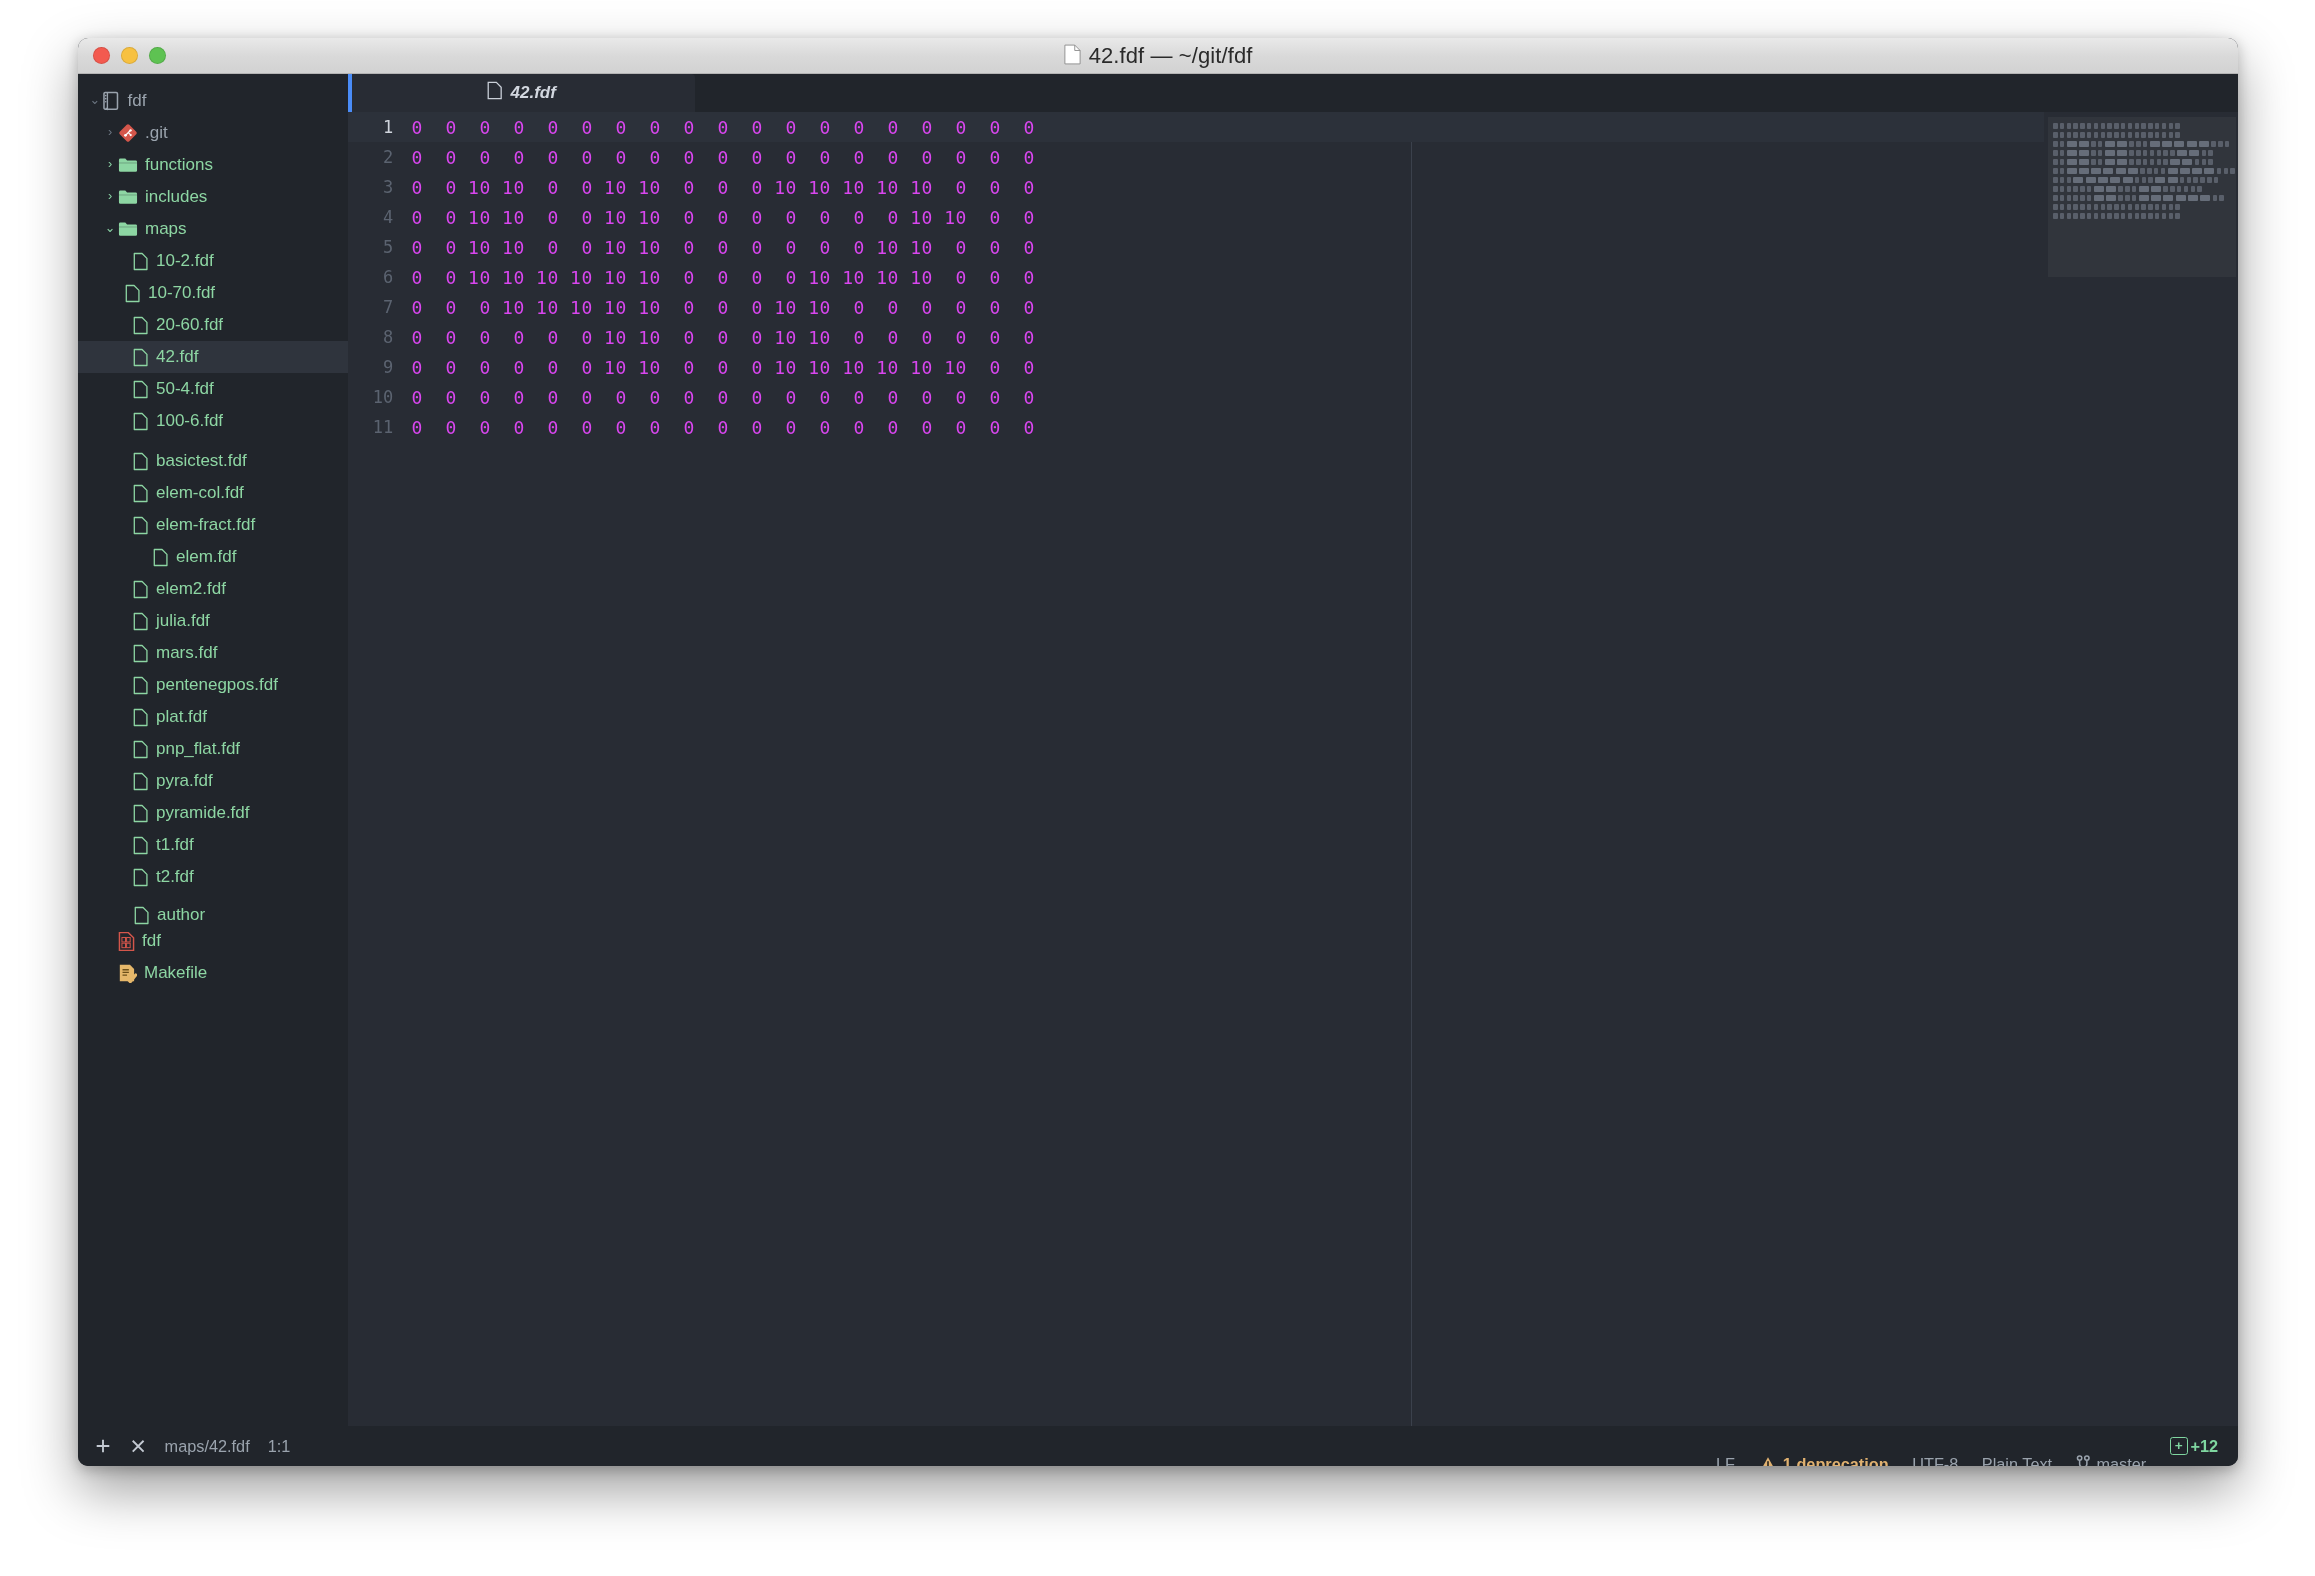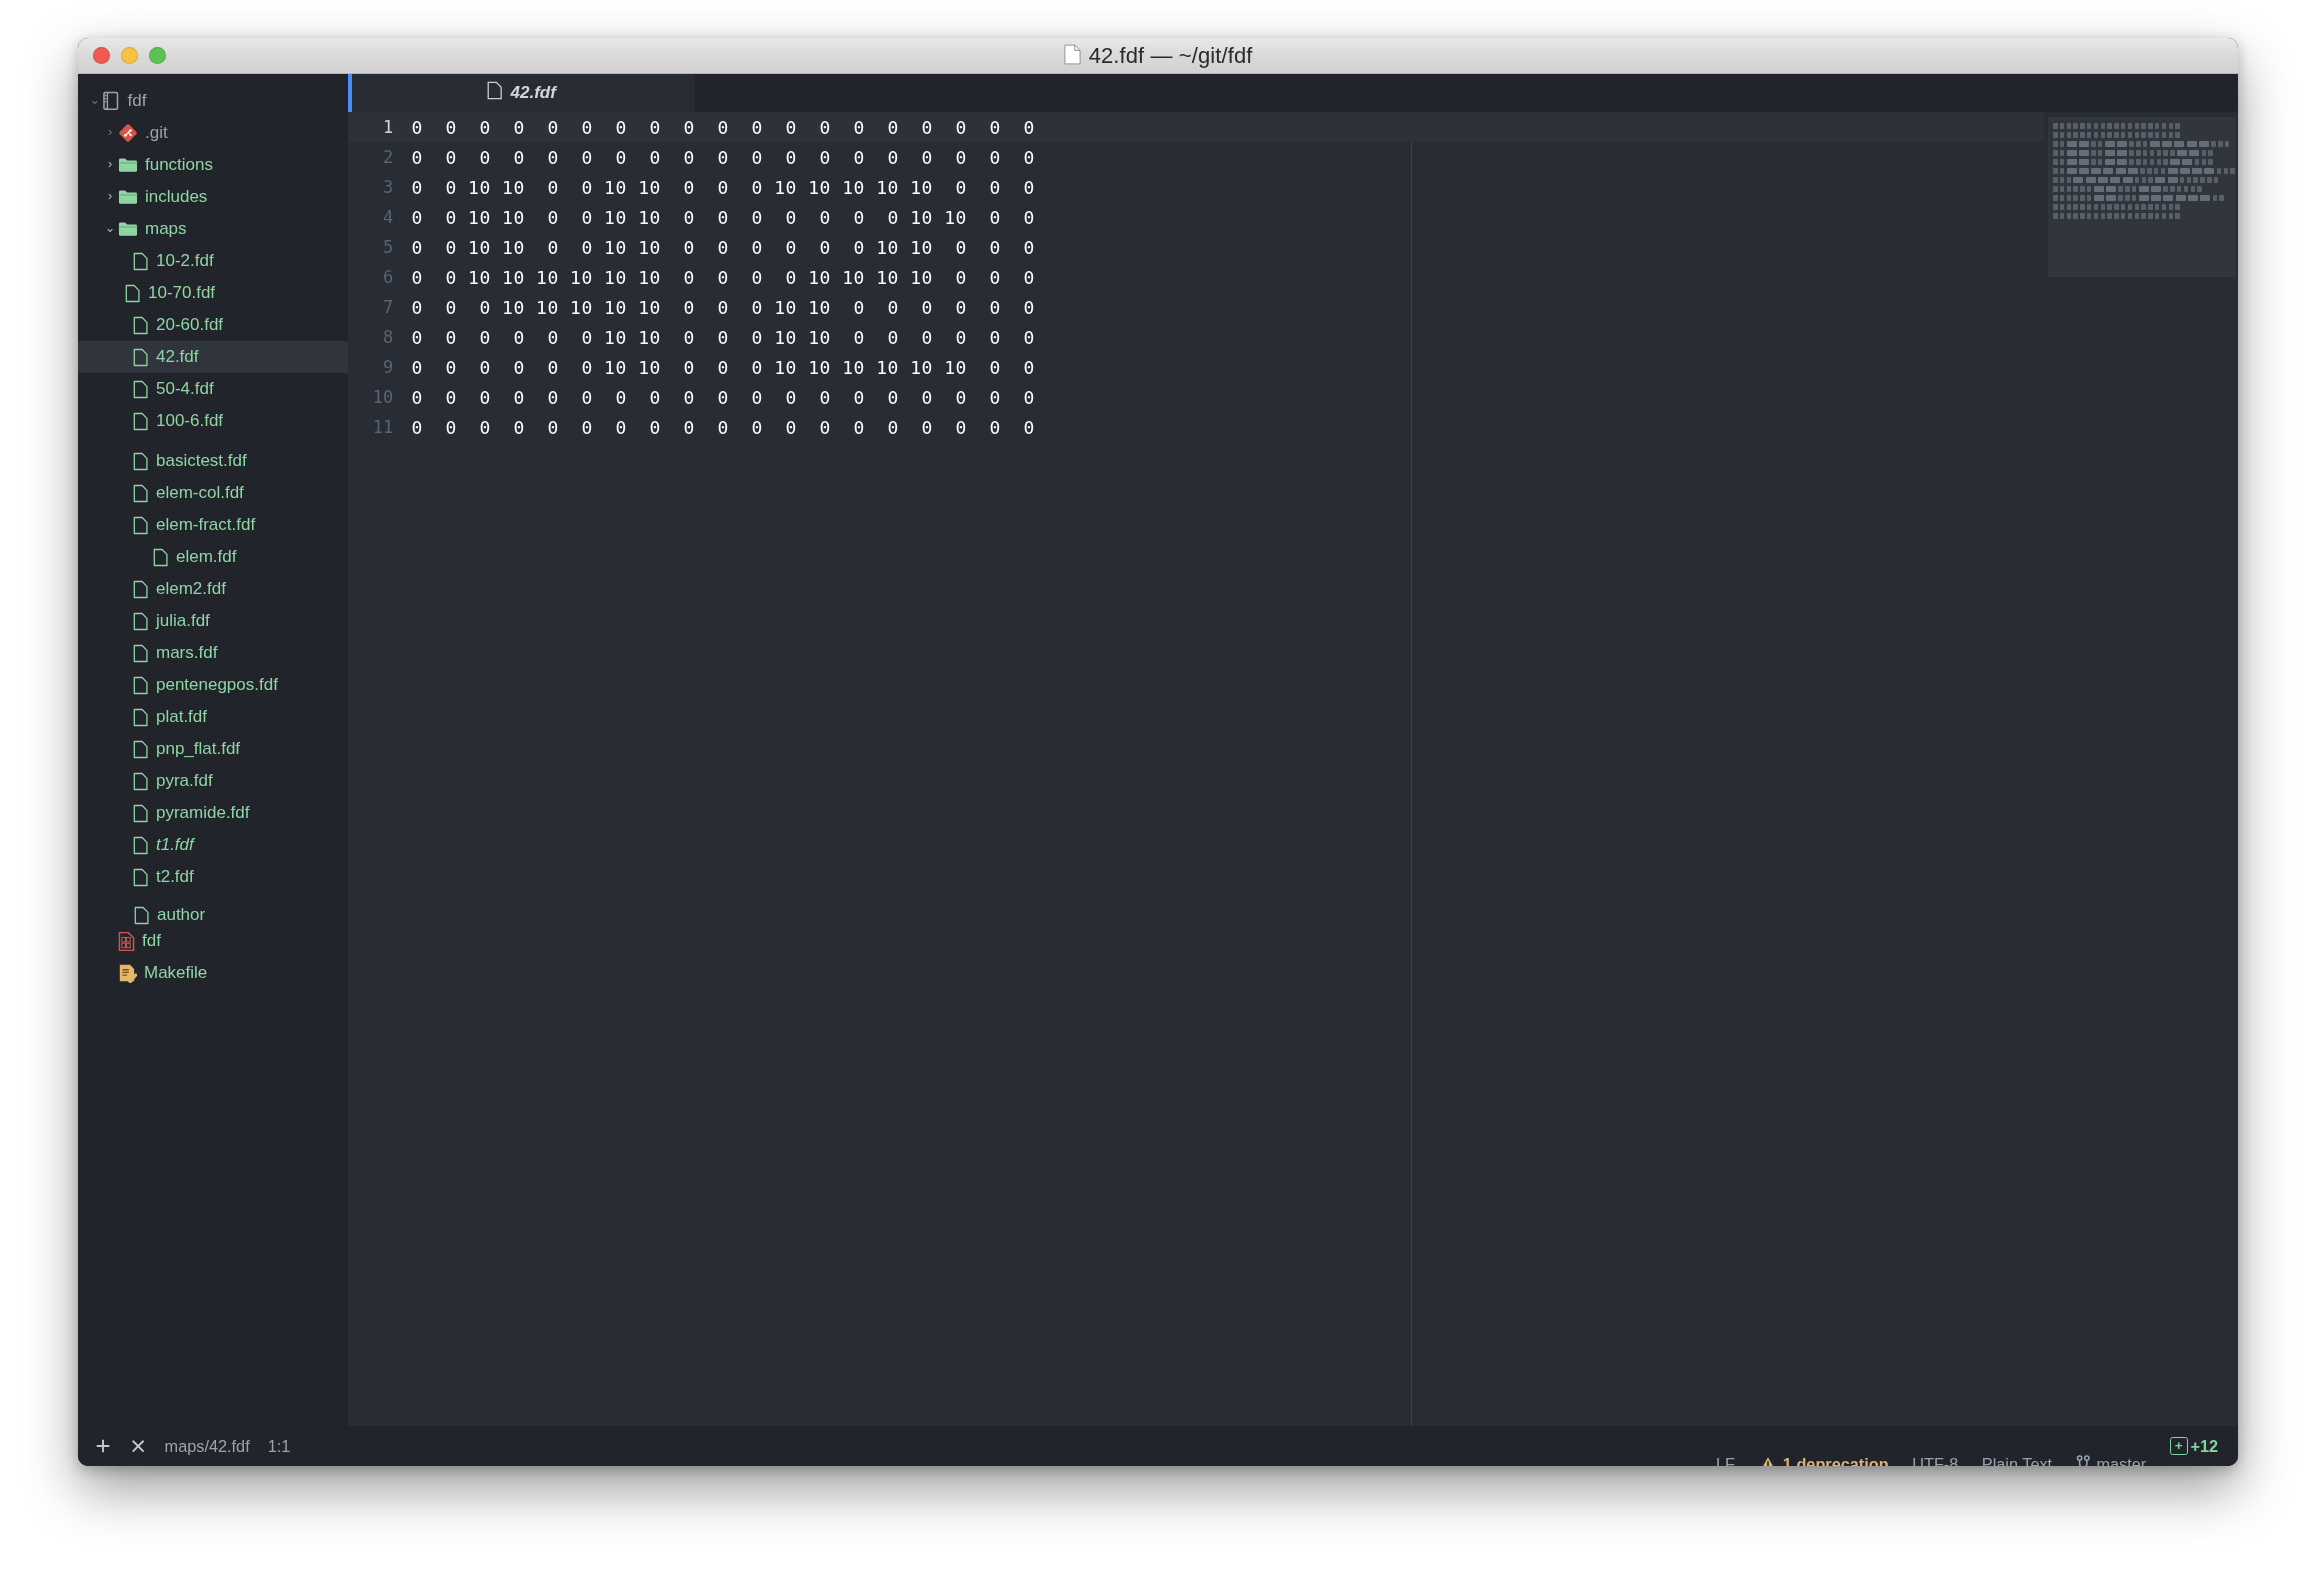--- a/index.html
+++ b/index.html
@@ -109,21 +109,21 @@
     height: 30px;
     position: relative;
   }
   .code-line.active { background:#2c313a; }
   .gutter {
     width: 58px; flex: 0 0 58px; text-align: right; padding-right: 12.7px;
     color: #5b6370; font-size: 17px; font-family:"DejaVu Sans Mono", monospace;
   }
   .code-line.active .gutter { color:#d0d5dd; }
   .code-text {
-    color: #ffffff;
+    color: #d946ef;
     letter-spacing: 0.5px;
     white-space: pre;
     padding-left: 5.4px;
   }
 
   
   .minimap {
     width: 194px; flex: 0 0 194px; position: relative; background:#282c34;
     padding-top: 5.4px;
   }
@@ -398,21 +398,21 @@
             </div>
             <div class="row" style="padding-left: 40px;">
               <span class="twisty"></span>
               <span class="ico">
                 <svg width="15.4" height="19" viewBox="0 0 19 23">
                   <path d="M1.6 1.6 h9.6 l6 6 v13.8 h-15.6 z" fill="none" stroke="#8dd6a3" stroke-width="1.6" stroke-linejoin="round"></path>
                 </svg>
               </span>
               <span class="lbl">pyramide.fdf</span>
             </div>
-            <div class="row" style="padding-left: 40px; font-style: italic;">
+            <div class="row" style="padding-left: 40px;">
               <span class="twisty"></span>
               <span class="ico">
                 <svg width="15.4" height="19" viewBox="0 0 19 23">
                   <path d="M1.6 1.6 h9.6 l6 6 v13.8 h-15.6 z" fill="none" stroke="#8dd6a3" stroke-width="1.6" stroke-linejoin="round"></path>
                 </svg>
               </span>
               <span class="lbl">t1.fdf</span>
             </div>
             <div class="row" style="padding-left: 40px;">
               <span class="twisty"></span>

